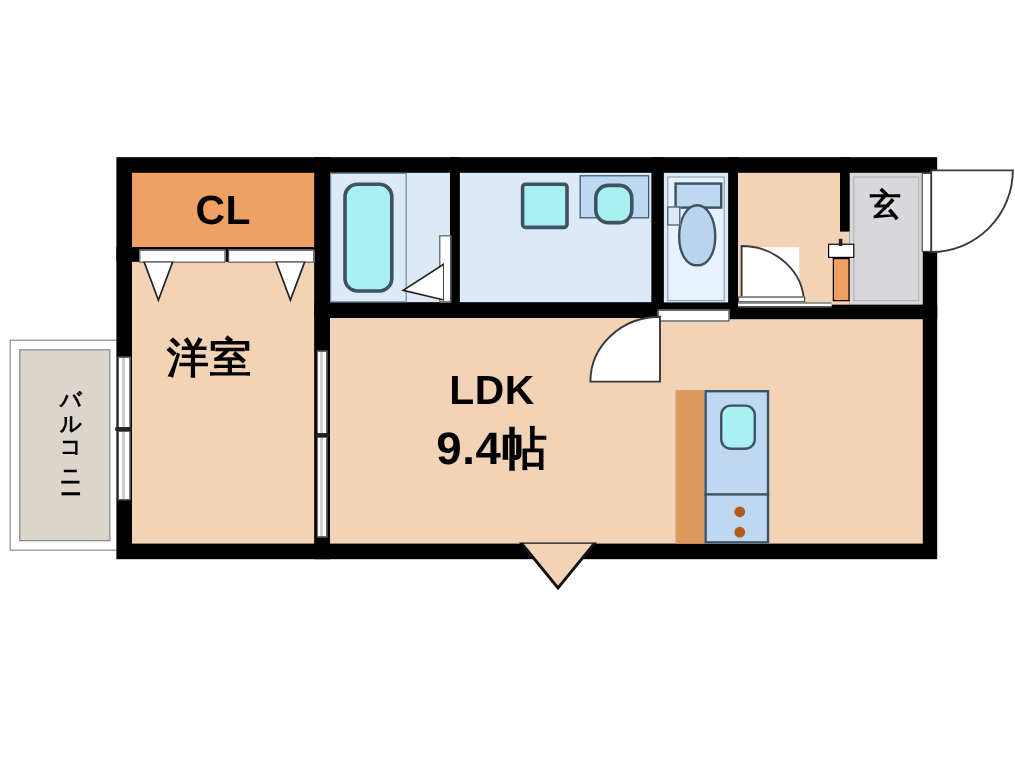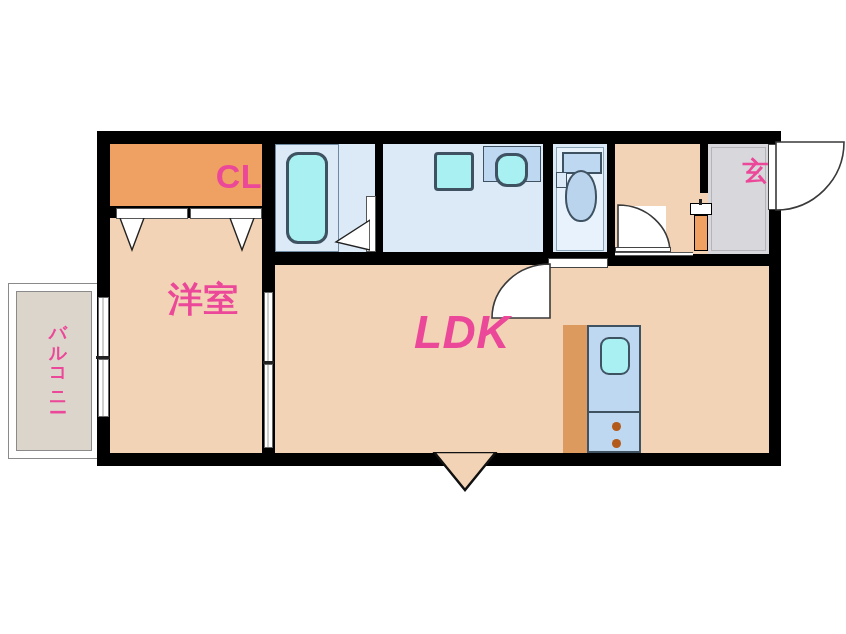--- a/index.html
+++ b/index.html
@@ -10,21 +10,21 @@
 
   
   .wall{background:#000000;}
   .floor{background:#F2D3B5;}
   .closet{background:#EFA063;}
   .wet{background:#DCEAF7;}
   .genkan{background:#D8D8DC;}
   .balc{background:#DCD5CC;}
 
   
-  .label{position:absolute;color:#ec4899;font-weight:700;text-align:right;
+  .label{position:absolute;color:#000000;font-weight:700;text-align:center;
          line-height:1.08;letter-spacing:.5px;white-space:pre;}
   .jp{font-family:"DejaVu Sans","Liberation Sans",sans-serif;}
   .thin{border:1px solid #7d7d7d;}
 
   
   .tub{background:#A8F0F2;border:3px solid #3E5261;border-radius:12px;}
   .wm{background:#A8F0F2;border:3px solid #3E5261;border-radius:4px;}
   .basinbox{background:#BFD8F2;border:1.6px solid #3E5261;}
   .basin{background:#A8F0F2;border:3px solid #3E5261;border-radius:12px;}
   .toiletbowl{background:#BBD4EE;border:2px solid #3E5261;
@@ -141,21 +141,22 @@
   <div class="abs shoecab" style="left:694px;top:215px;width:14px;height:36px;"></div>
   <div class="abs" style="left:699px;top:199px;width:3px;height:6px;background:#222;"></div>
 
   <div class="abs" style="left:615px;top:252px;width:78px;height:4px;background:#ffffff;border-top:1px solid #555;border-bottom:1px solid #555;"></div>
 
   <div class="abs" style="left:548px;top:258px;width:60px;height:10px;background:#ffffff;border:1px solid #444;"></div>
   <svg class="abs" style="left:490px;top:262px;width:62px;height:58px;" viewBox="0 0 62 58">
     <path d="M 60 2 L 60 56 L 2 56 A 58 54 0 0 1 60 2 Z" fill="#ffffff" stroke="#3a3a3a" stroke-width="1.6"></path>
   </svg>
 
-  <div class="label" style="left:310px;top:308px;width:200px;font-size:46px;font-style:italic;">LDK</div>
+  <div class="label" style="left:310px;top:308px;width:200px;font-size:34px;">LDK</div>
+  <div class="label" style="left:310px;top:355px;width:200px;font-size:38px;">9.4帖</div>
 
   <div class="abs" style="left:563px;top:325px;width:24px;height:128px;background:#DD9A5F;"></div>
   <div class="abs kitchen" style="left:587px;top:325px;width:54px;height:128px;"></div>
   <div class="abs sink" style="left:600px;top:337px;width:30px;height:38px;"></div>
   <div class="abs" style="left:587px;top:411px;width:54px;height:2px;background:#3E5261;"></div>
   <div class="abs knob" style="left:612px;top:422px;width:9px;height:9px;"></div>
   <div class="abs knob" style="left:612px;top:439px;width:9px;height:9px;"></div>
 
   <svg class="abs" style="left:428px;top:452px;width:74px;height:40px;" viewBox="0 0 74 40">
     <polygon points="6,0 68,0 37,38" fill="#F2D3B5" stroke="#111" stroke-width="2.4"></polygon>

